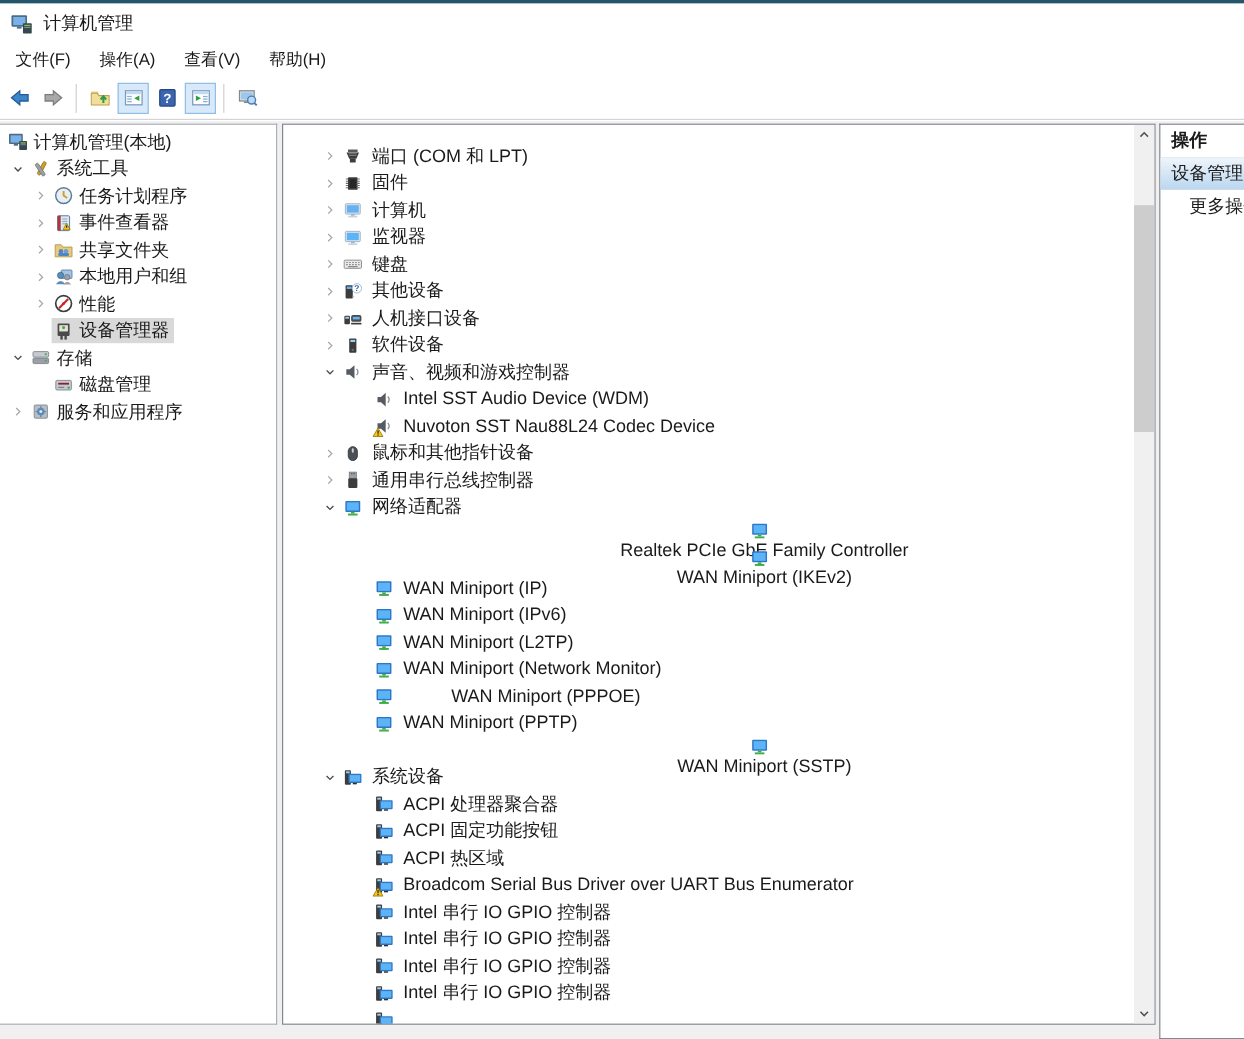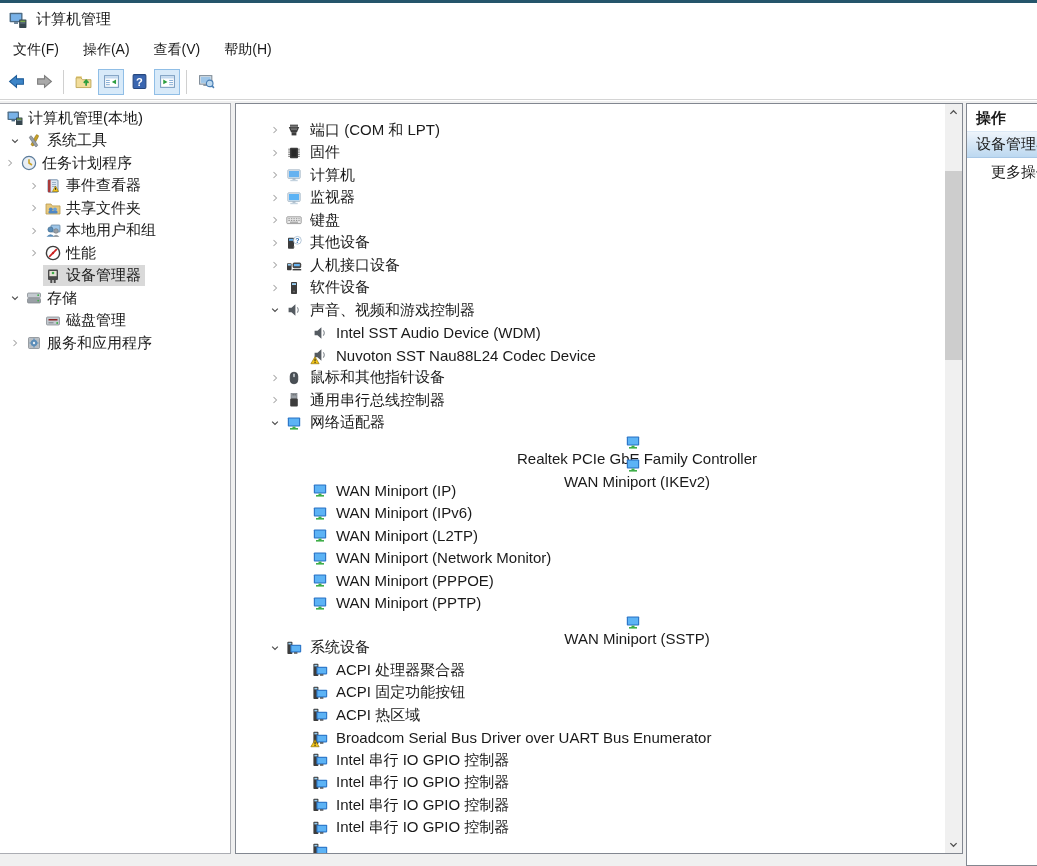--- a/index.html
+++ b/index.html
@@ -157,21 +157,21 @@
         <span class="hlwrap">
           <span class="ticon">
             <svg viewBox="0 0 16 16" class="gicon">
               <rect x="7" y="1" width="2.8" height="12" rx="1.2" fill="#c9a227" stroke="#8d7016" stroke-width="0.6" transform="rotate(28 8 8)"></rect>
               <rect x="6" y="2" width="2.8" height="12" rx="1.2" fill="#9aa0a6" stroke="#6e747a" stroke-width="0.6" transform="rotate(-34 8 8)"></rect>
             </svg>
           </span>
           <span class="tlabel">系统工具</span>
         </span>
       </div>
-      <div class="trow" style="">
+      <div class="trow" style="padding-left: 24px;">
         <span class="arrow">
           <svg viewBox="0 0 16 16">
             <polyline points="6,4 10,8 6,12" fill="none" stroke="#a6a6a6" stroke-width="1.4"></polyline>
           </svg>
         </span>
         <span class="hlwrap">
           <span class="ticon">
             <svg viewBox="0 0 16 16" class="gicon">
               <circle cx="8" cy="8" r="6.6" fill="#e8eef4" stroke="#5b7b9a" stroke-width="1.2"></circle>
               <path d="M8 4.2 L8 8 L11 10" stroke="#c9a227" stroke-width="1.6" fill="none"></path>
@@ -589,21 +589,21 @@
           <span class="ticon">
             <svg viewBox="0 0 16 16" class="gicon">
               <rect x="1.8" y="2.4" width="12.4" height="9.2" rx="0.8" fill="#2e77c8"></rect>
               <rect x="3" y="3.6" width="10" height="6.8" fill="#5cb3f5"></rect>
               <rect x="6.5" y="11.6" width="3" height="1.4" fill="#3fae49"></rect>
               <rect x="4" y="13" width="8" height="1.6" fill="#3fae49"></rect>
             </svg>
           </span>
           <span class="tlabel">WAN Miniport (Network Monitor)</span>
         </div>
-        <div class="drow" style="padding-left: 76px;">
+        <div class="drow" style="padding-left: 76px; gap: 40px;">
           <span class="ticon">
             <svg viewBox="0 0 16 16" class="gicon">
               <rect x="1.8" y="2.4" width="12.4" height="9.2" rx="0.8" fill="#2e77c8"></rect>
               <rect x="3" y="3.6" width="10" height="6.8" fill="#5cb3f5"></rect>
               <rect x="6.5" y="11.6" width="3" height="1.4" fill="#3fae49"></rect>
               <rect x="4" y="13" width="8" height="1.6" fill="#3fae49"></rect>
             </svg>
           </span>
           <span class="tlabel">WAN Miniport (PPPOE)</span>
         </div>

